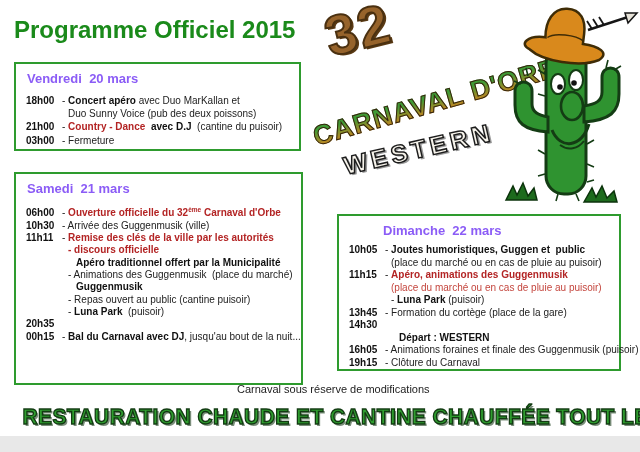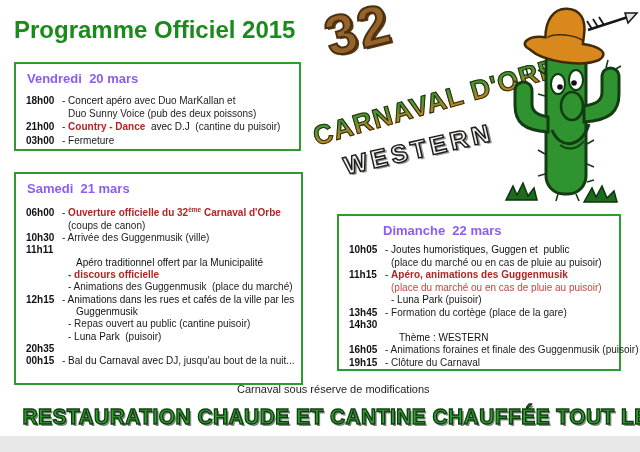--- a/index.html
+++ b/index.html
@@ -48,21 +48,21 @@
     margin:2px 0 8px 1px;font-size:13px;font-weight:700;color:#8b5cf6;white-space:pre;
   }
   #card-dim .day-title{margin-bottom:6px;margin-left:34px;}
   .ev-row{display:flex;align-items:baseline;font-size:10px;line-height:13.2px;white-space:pre;}
   #card-sam .ev-row{line-height:12.35px;}
   #card-dim .ev-row{line-height:12.5px;}
   .ev-time{flex:none;width:36px;font-weight:700;color:#111;}
   .ev-text{color:#222;}
   .ev-text.ind1{padding-left:6px;}
   .ev-text.ind2{padding-left:14px;}
-  .s-b{font-weight:400;color:#111;}
+  .s-b{font-weight:700;color:#111;}
   .s-rb{font-weight:700;color:#b32424;}
   .s-r{color:#c4463e;}
   .s-sup{vertical-align:super;font-size:6.5px;font-weight:700;color:#b32424;}
   
   .note{
     position:absolute;left:237px;top:383px;margin:0;
     font-size:11px;color:#222;
   }
   .banner{
     position:absolute;left:0;top:404px;width:640px;text-align:center;
@@ -130,46 +130,44 @@
         <div class="ev-row"><span class="ev-time"></span><span class="ev-text ind1"><span>Duo Sunny Voice (pub des deux poissons)</span></span></div>
         <div class="ev-row"><span class="ev-time">21h00</span><span class="ev-text"><span>- </span><span class="s-rb">Country - Dance</span><span>  </span><span class="s-b">avec D.J</span><span>  (cantine du puisoir)</span></span></div>
         <div class="ev-row"><span class="ev-time">03h00</span><span class="ev-text"><span>- Fermeture</span></span></div>
       </div>
   </section>
 
   <section class="day-card" id="card-sam">
     <h2 class="day-title">Samedi  21 mars</h2>
     <div class="day-events">
         <div class="ev-row"><span class="ev-time">06h00</span><span class="ev-text"><span>- </span><span class="s-rb">Ouverture officielle du 32</span><span class="s-sup">ème</span><span class="s-rb"> Carnaval d'Orbe</span></span></div>
-        <div class="ev-row"><span class="ev-time"></span><span class="ev-text ind1"><span>(coups de canon)</span></span></div>
         <div class="ev-row"><span class="ev-time">10h30</span><span class="ev-text"><span>- Arrivée des Guggenmusik (ville)</span></span></div>
-        <div class="ev-row"><span class="ev-time">11h11</span></div>
+        <div class="ev-row"><span class="ev-time">11h11</span><span class="ev-text"><span>- </span><span class="s-rb">Remise des clés de la ville par les autorités</span></span></div>
+        <div class="ev-row"><span class="ev-time"></span><span class="ev-text ind1"><span class="s-rb">- discours officielle</span></span></div>
         <div class="ev-row"><span class="ev-time"></span><span class="ev-text ind2"><span class="s-b">Apéro traditionnel offert par la Municipalité</span></span></div>
-        <div class="ev-row"><span class="ev-time"></span><span class="ev-text ind1"><span class="s-rb">- discours officielle</span></span></div>
         <div class="ev-row"><span class="ev-time"></span><span class="ev-text ind1"><span>- Animations des Guggenmusik  (place du marché)</span></span></div>
-        <div class="ev-row"><span class="ev-time">12h15</span><span class="ev-text"><span>- </span><span class="s-b">Animations dans les rues et cafés de la ville par les</span></span></div>
         <div class="ev-row"><span class="ev-time"></span><span class="ev-text ind2"><span class="s-b">Guggenmusik</span></span></div>
         <div class="ev-row"><span class="ev-time"></span><span class="ev-text ind1"><span>- Repas ouvert au public (cantine puisoir)</span></span></div>
         <div class="ev-row"><span class="ev-time"></span><span class="ev-text ind1"><span>- </span><span class="s-b">Luna Park</span><span>  (puisoir)</span></span></div>
         <div class="ev-row"><span class="ev-time">20h35</span></div>
         <div class="ev-row"><span class="ev-time">00h15</span><span class="ev-text"><span>- </span><span class="s-b">Bal du Carnaval avec DJ</span><span>, jusqu'au bout de la nuit...</span></span></div>
       </div>
   </section>
 
   <section class="day-card" id="card-dim">
     <h2 class="day-title">Dimanche  22 mars</h2>
     <div class="day-events">
         <div class="ev-row"><span class="ev-time">10h05</span><span class="ev-text"><span>- </span><span class="s-b">Joutes humoristiques, Guggen et  public</span></span></div>
         <div class="ev-row"><span class="ev-time"></span><span class="ev-text ind1"><span>(place du marché ou en cas de pluie au puisoir)</span></span></div>
         <div class="ev-row"><span class="ev-time">11h15</span><span class="ev-text"><span>- </span><span class="s-rb">Apéro, animations des Guggenmusik</span></span></div>
         <div class="ev-row"><span class="ev-time"></span><span class="ev-text ind1"><span class="s-r">(place du marché ou en cas de pluie au puisoir)</span></span></div>
         <div class="ev-row"><span class="ev-time"></span><span class="ev-text ind1"><span>- </span><span class="s-b">Luna Park</span><span> (puisoir)</span></span></div>
         <div class="ev-row"><span class="ev-time">13h45</span><span class="ev-text"><span>- Formation du cortège (place de la gare)</span></span></div>
         <div class="ev-row"><span class="ev-time">14h30</span></div>
-        <div class="ev-row"><span class="ev-time"></span><span class="ev-text ind2"><span class="s-b">Thème : WESTERN</span></span></div>
+        <div class="ev-row"><span class="ev-time"></span><span class="ev-text ind2"><span class="s-b">Départ : WESTERN</span></span></div>
         <div class="ev-row"><span class="ev-time">16h05</span><span class="ev-text"><span>- Animations foraines et finale des Guggenmusik (puisoir)</span></span></div>
         <div class="ev-row"><span class="ev-time">19h15</span><span class="ev-text"><span>- Clôture du Carnaval</span></span></div>
       </div>
   </section>
 
   <p class="note">Carnaval sous réserve de modifications</p>
 
   <div class="banner">RESTAURATION CHAUDE ET CANTINE CHAUFFÉE TOUT LE WEEK-END</div>
 
 </div>

